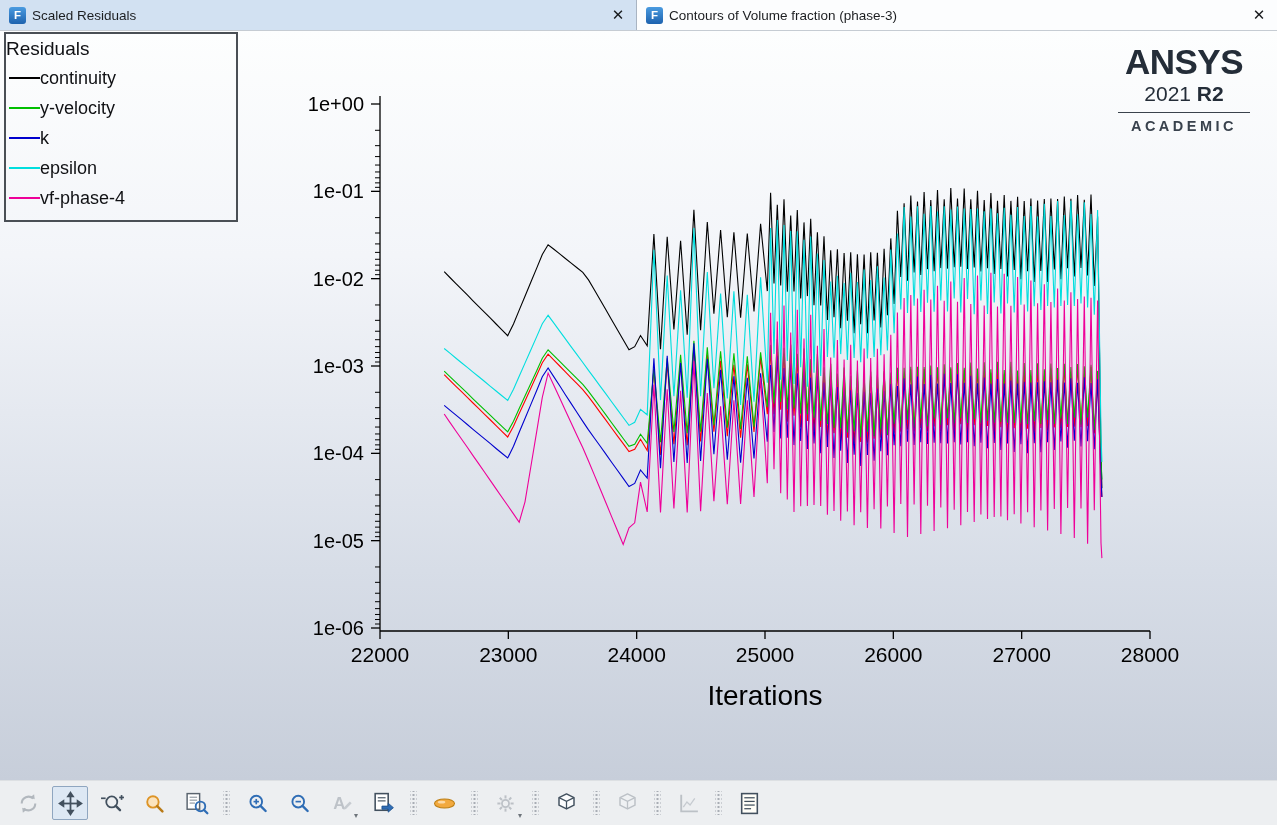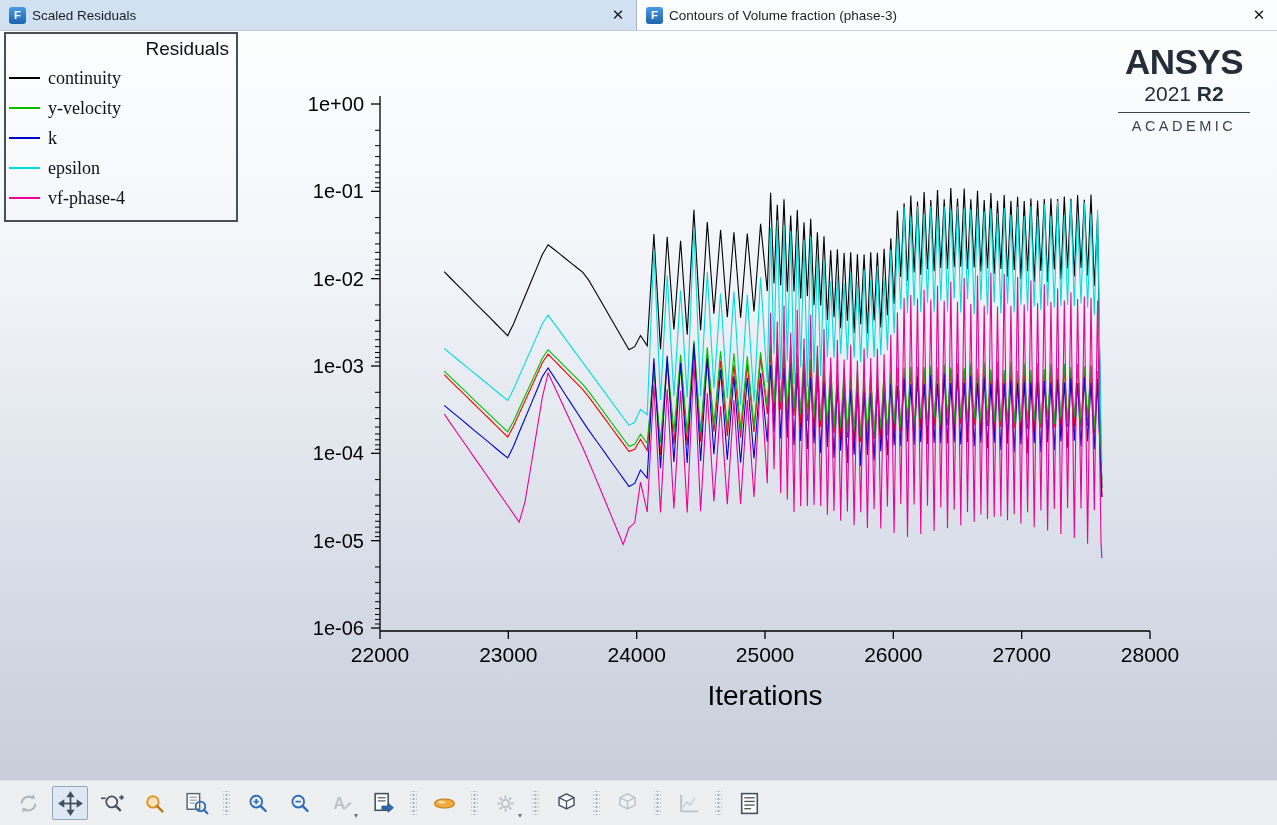--- a/index.html
+++ b/index.html
@@ -15,30 +15,30 @@
          font-size:11.5px;display:flex;align-items:center;justify-content:center;}
   .tab-label{flex:1;text-align:left;font-size:13.5px;color:#1c1e21;white-space:nowrap;overflow:hidden;}
   .close{font-size:15px;color:#15171a;width:18px;text-align:center;cursor:pointer;}
   
   .graphics{position:relative;flex:1;overflow:hidden;
             background:linear-gradient(180deg,#fdfefe 0%,#f3f5f9 30%,#d7dde7 72%,#c7ceda 100%);}
   #chart-svg{position:absolute;left:0;top:0;}
   
   .legend{position:absolute;left:4px;top:1px;width:234px;border:2px solid #4a4f55;
           padding:3px 0 7px 0;box-sizing:border-box;background:transparent;}
-  .legend-title{text-align:right;font-size:19px;color:#101114;padding:1px 7px 3px;}
+  .legend-title{text-align:left;font-size:19px;color:#101114;padding:1px 0 3px;}
   .legend-item{display:flex;align-items:center;height:30px;padding-left:3px;}
   .legend-swatch{width:31px;height:2px;flex:0 0 31px;}
-  .legend-label{margin-left:8px;font-size:18px;color:#101114;font-family:Liberation Serif, serif;}
+  .legend-label{font-size:18px;color:#101114;}
   
   .brand{position:absolute;right:27px;top:13px;width:132px;text-align:center;color:#242d38;}
   .brand-name{font-size:35px;font-weight:900;line-height:1;letter-spacing:-.5px;}
   .brand-version{font-size:21px;margin-top:3px;}
   .brand-rule{border-top:1.5px solid #3a424c;margin:6px 0 5px;}
-  .brand-edition{font-size:14.5px;font-weight:normal;letter-spacing:3.5px;color:#39424d;}
+  .brand-edition{font-size:14.5px;font-weight:bold;letter-spacing:3.5px;color:#39424d;}
   
   .toolbar{flex:0 0 44px;background:#edeff1;border-top:1px solid #dde0e3;
            display:flex;align-items:center;padding-left:10px;gap:6px;}
   .tb-btn{width:34px;height:32px;display:flex;align-items:center;justify-content:center;
           position:relative;border:1px solid transparent;border-radius:2px;}
   .tb-btn.pressed{border-color:#8fa6c0;background:#dde8f4;}
   .tb-btn.disabled svg{opacity:.7;}
   .tb-sep{width:7px;height:24px;margin:0 3px;
           background-image:radial-gradient(circle,#a8adb4 1px,transparent 1.3px);
           background-size:4px 4px;background-position:center;}

